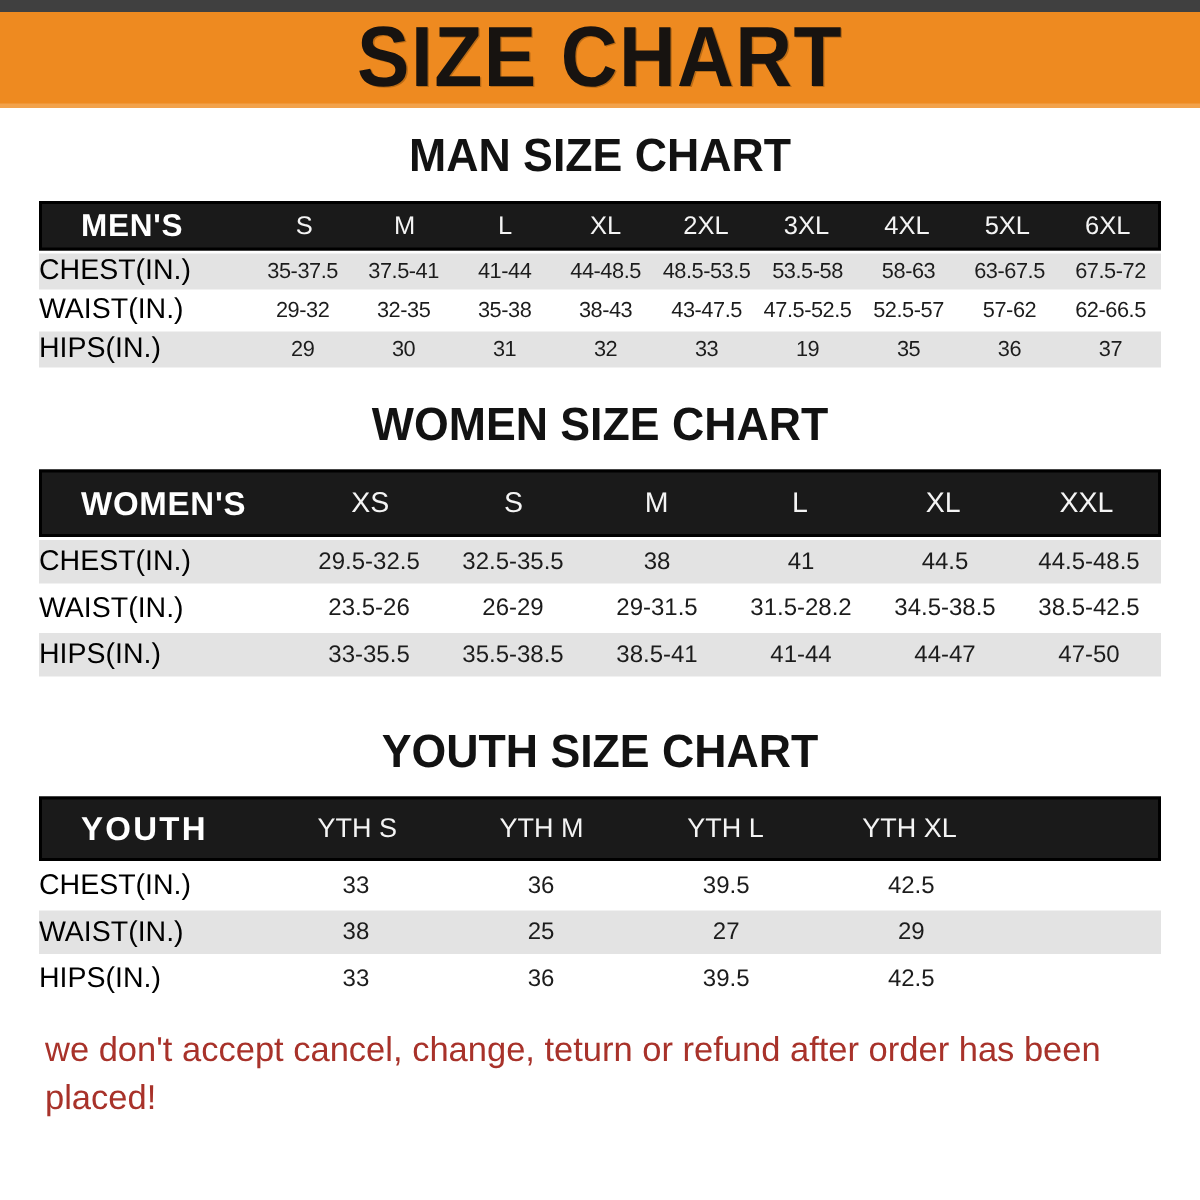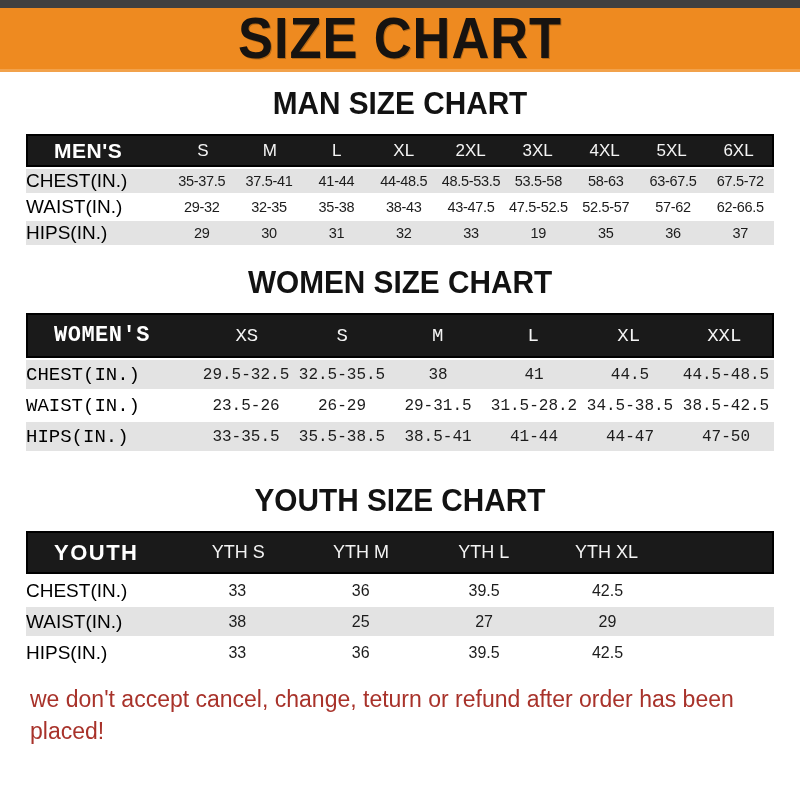--- a/index.html
+++ b/index.html
@@ -40,21 +40,21 @@
     font-size:31px;font-weight:800;letter-spacing:0px;
     transform:scaleX(0.96);transform-origin:center;
     margin:14px 0 12px 0;
     color:#121212;
   }
   section.sec-women h2{margin-top:20px;}
   section.sec-youth h2{margin-top:32px;}
   .table{margin:0 26px;}
   .grid{display:grid;align-items:center;width:100%;height:100%;}
   .table-men  .grid{grid-template-columns:19% repeat(9,1fr);}
-  .table-women .grid{grid-template-columns:23% repeat(6,1fr);font-family:Liberation Mono, monospace;}
+  .table-women .grid{grid-template-columns:23% repeat(6,1fr);}
   .table-youth .grid{grid-template-columns:20% repeat(4,16.5%);}
   .bar{
     background:var(--bar-bg);
     border:2px solid #000;
     color:#fff;
     margin-bottom:2px;
   }
   .table-men  .bar{height:33px;}
   .table-women .bar{height:45px;}
   .table-youth .bar{height:43px;}

